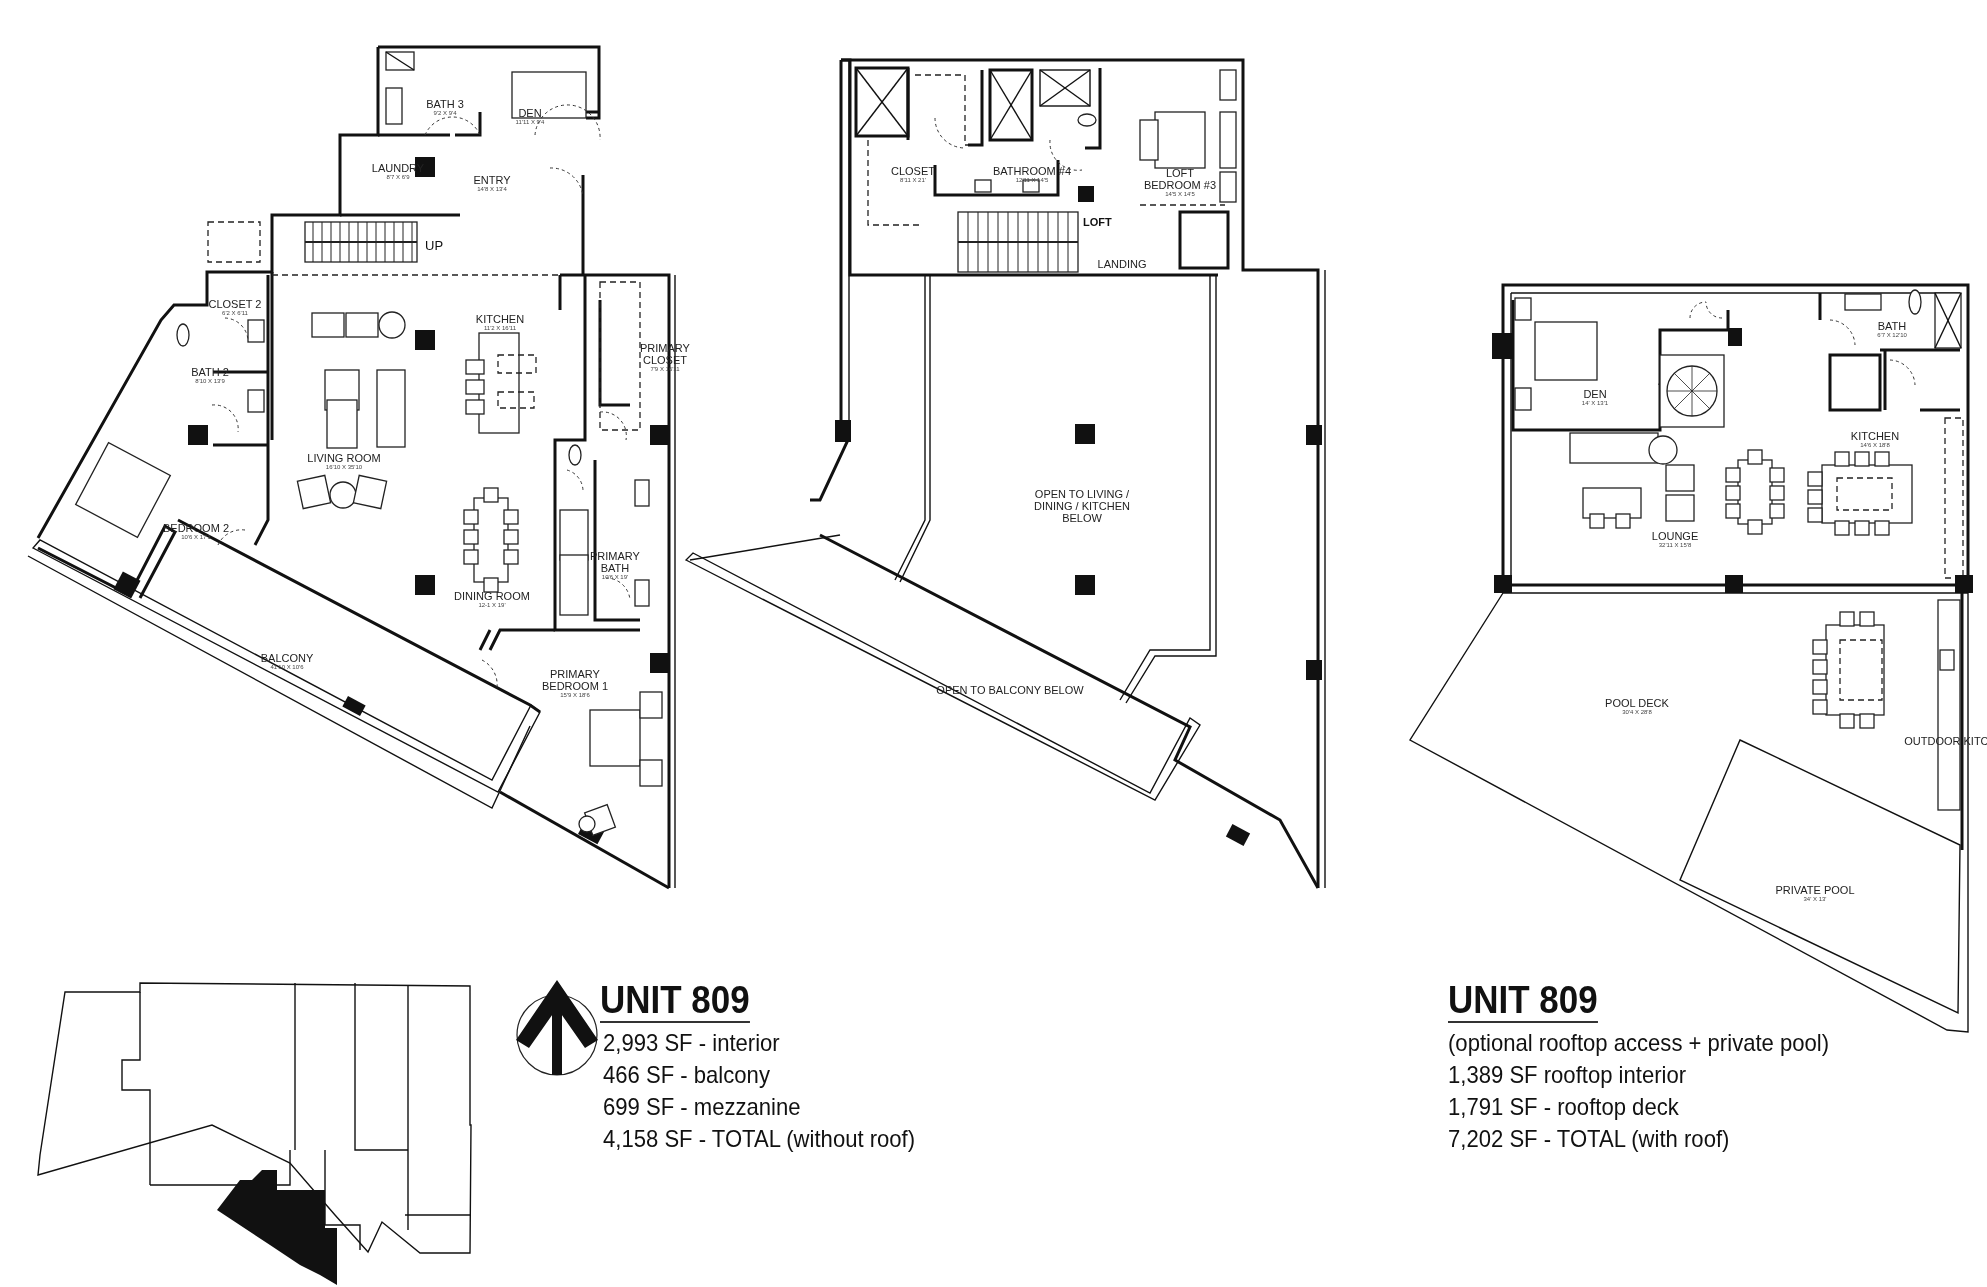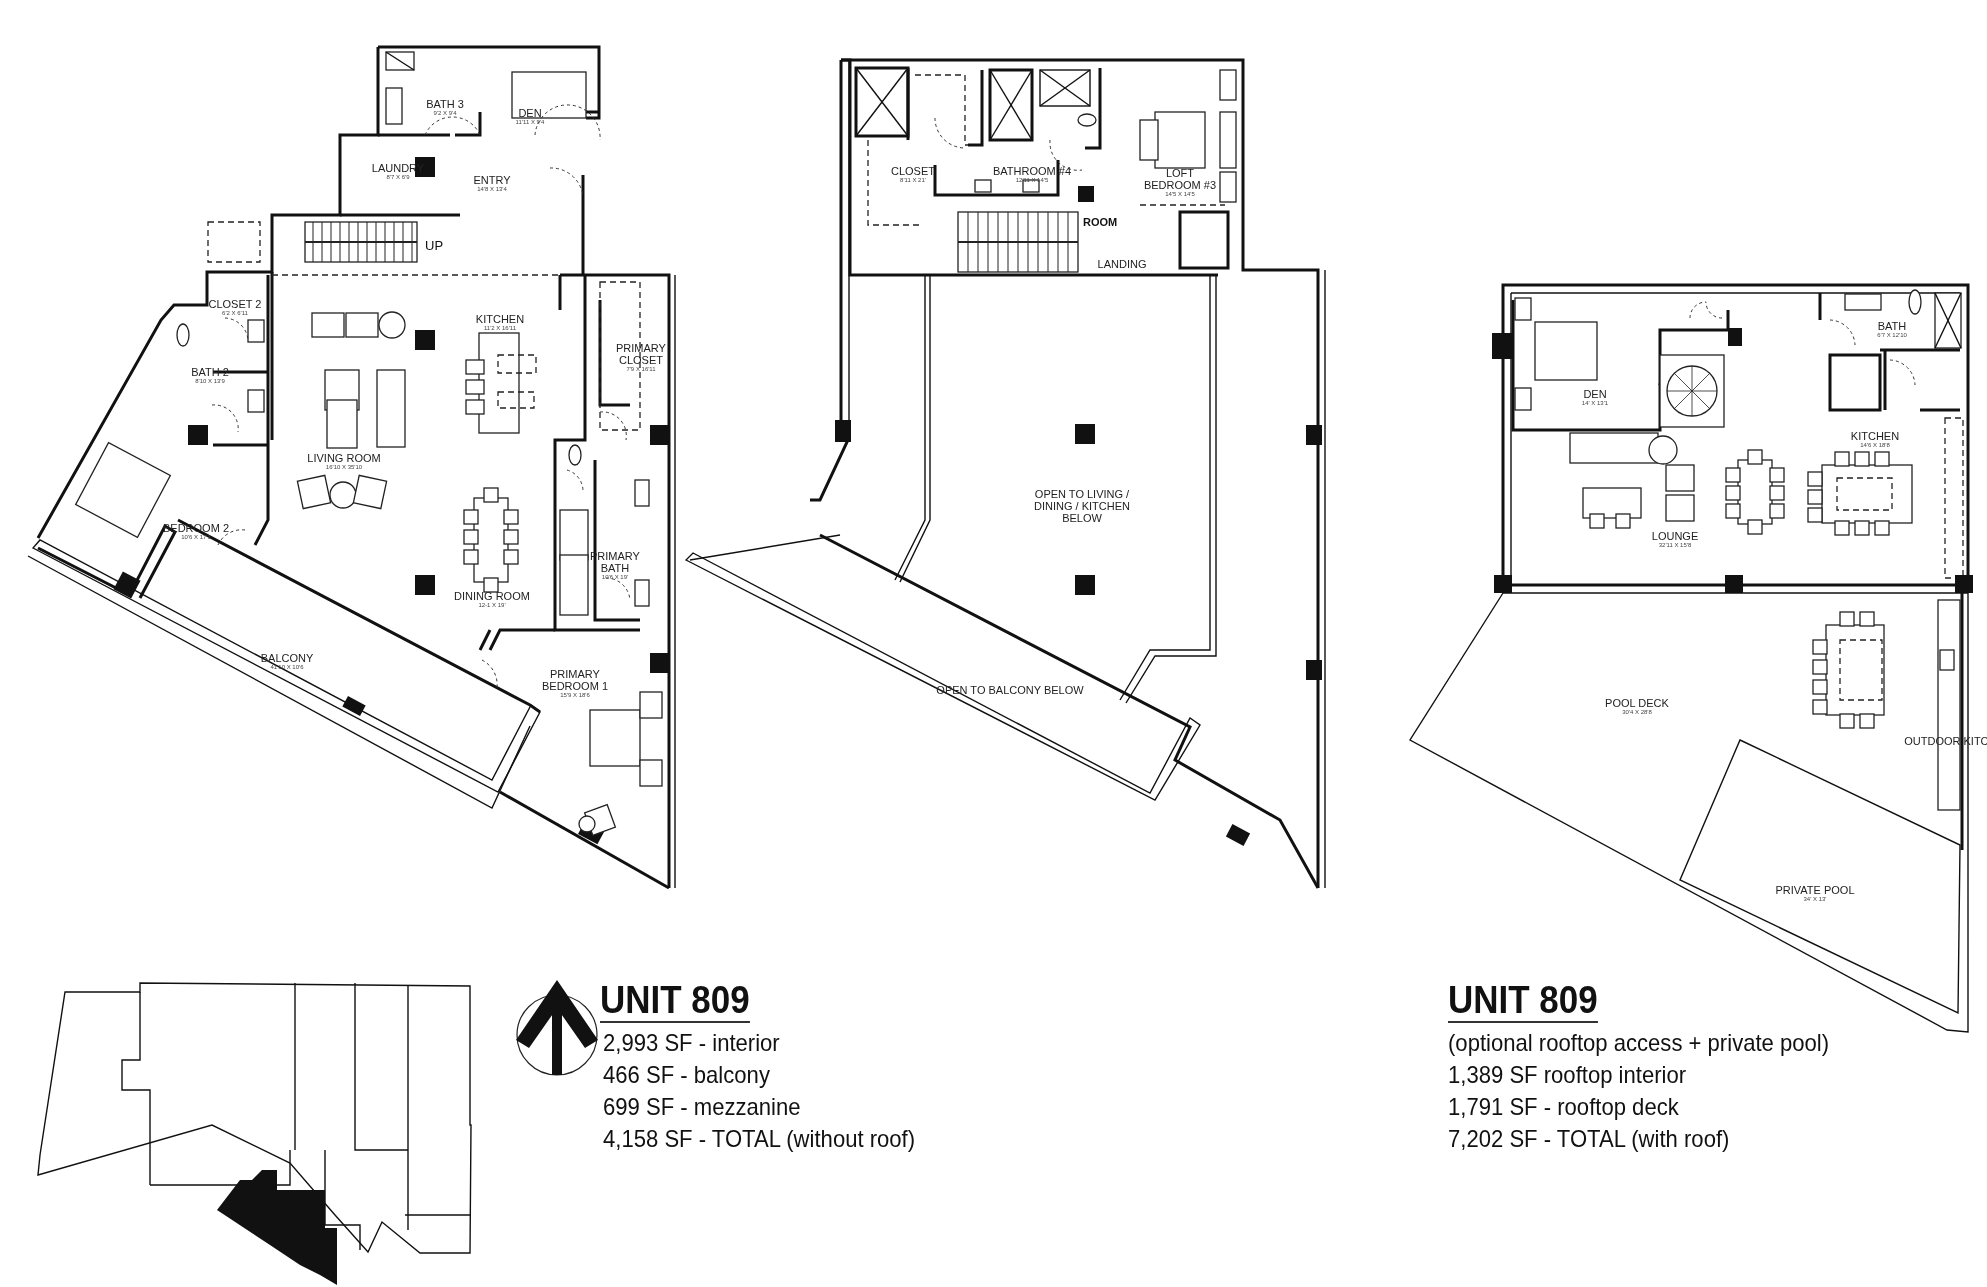--- a/index.html
+++ b/index.html
@@ -323,34 +323,34 @@
 
 <div class="room-label" style="left:445px; top:98px;"><span>BATH 3</span><span class="room-dim">9'2 x 9'4</span></div>
 <div class="room-label" style="left:530px; top:107px;"><span>DEN</span><span class="room-dim">11'11 x 9'4</span></div>
 <div class="room-label" style="left:398px; top:162px;"><span>LAUNDRY</span><span class="room-dim">8'7 x 6'9</span></div>
 <div class="room-label" style="left:492px; top:174px;"><span>ENTRY</span><span class="room-dim">14'8 x 13'4</span></div>
 <div class="room-label" style="left:235px; top:298px;"><span>CLOSET 2</span><span class="room-dim">6'2 x 6'11</span></div>
 <div class="room-label" style="left:210px; top:366px;"><span>BATH 2</span><span class="room-dim">8'10 x 13'9</span></div>
 <div class="room-label" style="left:196px; top:486px;margin-top:36px;"><span>BEDROOM 2</span><span class="room-dim">10'6 x 17'1</span></div>
 <div class="room-label" style="left:344px; top:452px;"><span>LIVING ROOM</span><span class="room-dim">16'10 x 35'10</span></div>
 <div class="room-label" style="left:500px; top:313px;"><span>KITCHEN</span><span class="room-dim">11'2 x 16'11</span></div>
-<div class="room-label" style="left:617px; top:342px; width:60px; white-space:normal;padding-left:48px;"><span>PRIMARY CLOSET</span><span class="room-dim">7'9 x 16'11</span></div>
+<div class="room-label" style="left:641px; top:342px; width:60px; white-space:normal;padding-left:48px;"><span>PRIMARY CLOSET</span><span class="room-dim">7'9 x 16'11</span></div>
 <div class="room-label" style="left:615px; top:550px; width:60px; white-space:normal;"><span>PRIMARY BATH</span><span class="room-dim">10'6 x 19'</span></div>
 <div class="room-label" style="left:492px; top:590px;"><span>DINING ROOM</span><span class="room-dim">12-1 x 19'</span></div>
 <div class="room-label" style="left:575px; top:668px; width:80px; white-space:normal;"><span>PRIMARY BEDROOM 1</span><span class="room-dim">15'9 x 18'6</span></div>
 <div class="room-label" style="left:287px; top:652px;"><span>BALCONY</span><span class="room-dim">41'10 x 10'6</span></div>
 <div class="small-label" style="left:425px; top:238px;">UP</div>
 
 <div class="room-label" style="left:913px; top:165px;"><span>CLOSET</span><span class="room-dim">8'11 x 21'</span></div>
 <div class="room-label" style="left:1032px; top:165px;"><span>BATHROOM #4</span><span class="room-dim">12'11 x 14'5</span></div>
 <div class="room-label" style="left:1180px; top:167px; width:80px; white-space:normal;"><span>LOFT BEDROOM #3</span><span class="room-dim">14'5 x 14'5</span></div>
 <div class="room-label" style="left:1122px; top:258px;"><span>LANDING</span></div>
 <div class="room-label" style="left:1082px; top:488px; width:130px; white-space:normal;"><span>OPEN TO LIVING / DINING / KITCHEN BELOW</span></div>
 <div class="room-label" style="left:1010px; top:684px;"><span>OPEN TO BALCONY BELOW</span></div>
-<div class="small-label" style="left:1083px; top:216px; font-weight:bold; font-size:11px;">ROOM</div>
+<div class="small-label" style="left:1083px; top:216px; font-weight:bold; font-size:11px;">LOFT</div>
 
 <div class="room-label" style="left:1595px; top:388px;"><span>DEN</span><span class="room-dim">14' x 13'1</span></div>
 <div class="room-label" style="left:1878px; top:320px;margin-left:14px;"><span>BATH</span><span class="room-dim">6'7 x 12'10</span></div>
 <div class="room-label" style="left:1875px; top:430px;"><span>KITCHEN</span><span class="room-dim">14'6 x 18'8</span></div>
 <div class="room-label" style="left:1675px; top:530px;"><span>LOUNGE</span><span class="room-dim">32'11 x 15'8</span></div>
 <div class="room-label" style="left:1605px; top:697px;margin-left:32px;"><span>POOL DECK</span><span class="room-dim">30'4 x 28'8</span></div>
 <div class="room-label" style="left:1930px; top:735px;margin-left:28px;"><span>OUTDOOR KITCHEN</span></div>
 <div class="room-label" style="left:1815px; top:848px;margin-top:36px;"><span>PRIVATE POOL</span><span class="room-dim">34' x 13'</span></div>
 
 <div>

